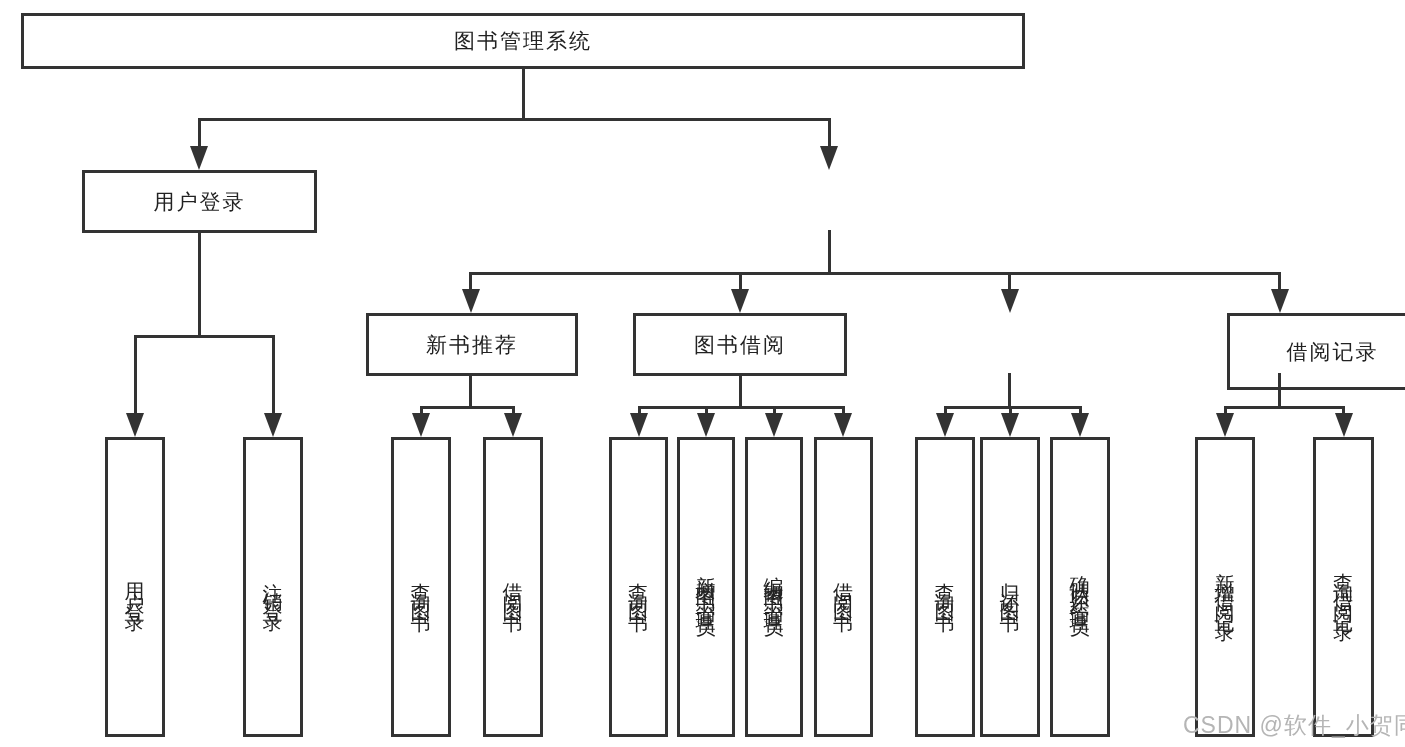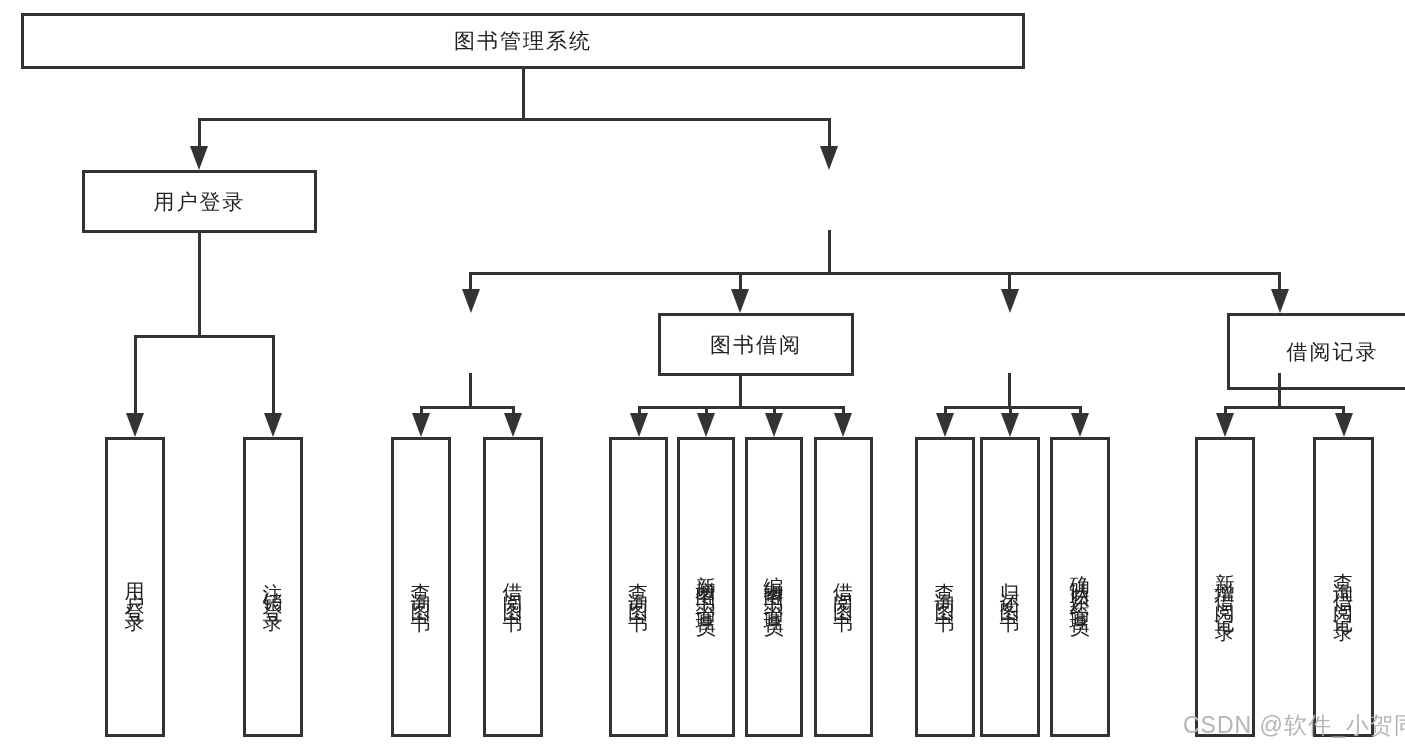--- a/index.html
+++ b/index.html
@@ -62,21 +62,24 @@
   <div class="line" style="left:469px;top:272px;width:812px;height:3px"></div>
   <div class="line" style="left:469px;top:272px;width:3px;height:20px"></div>
   <div class="arrow" style="left:461.5px;top:289px"></div>
   <div class="line" style="left:738.5px;top:272px;width:3px;height:20px"></div>
   <div class="arrow" style="left:731px;top:289px"></div>
   <div class="line" style="left:1008px;top:272px;width:3px;height:20px"></div>
   <div class="arrow" style="left:1000.5px;top:289px"></div>
   <div class="line" style="left:1278px;top:272px;width:3px;height:20px"></div>
   <div class="arrow" style="left:1270.5px;top:289px"></div>
 
-  <div class="box" style="left:658px;top:313px;width:196px;height:63px">
+  <div class="box" style="left:366px;top:313px;width:212px;height:63px">
+    <span class="h-label">新书推荐</span>
+  </div>
+  <div class="box" style="left:633px;top:313px;width:214px;height:63px">
     <span class="h-label">图书借阅</span>
   </div>
   <div class="box" style="left:1227px;top:313px;width:211px;height:77px">
     <span class="h-label">借阅记录</span>
   </div>
 
   <div class="line" style="left:469px;top:373px;width:3px;height:36px"></div>
   <div class="line" style="left:419.5px;top:406px;width:95px;height:3px"></div>
   <div class="line" style="left:419.5px;top:406px;width:3px;height:12px"></div>
   <div class="arrow" style="left:412px;top:413px"></div>

